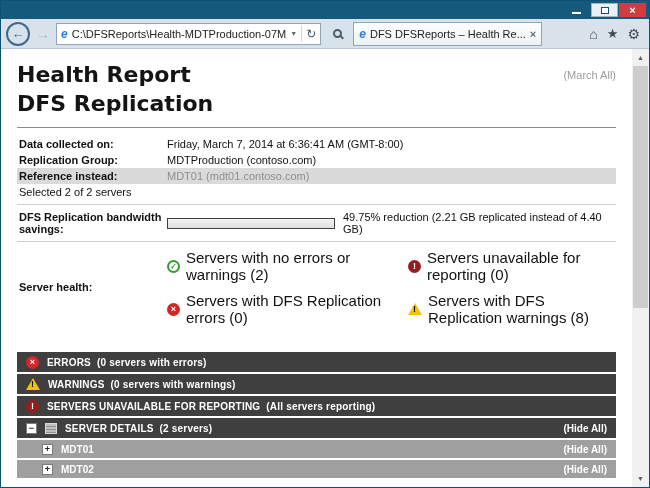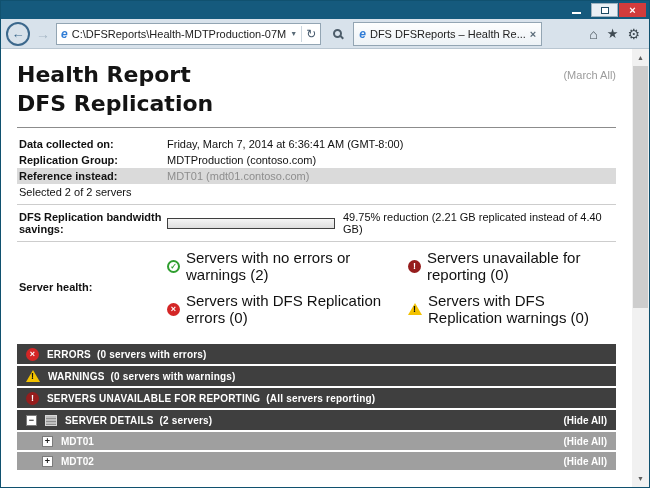--- a/index.html
+++ b/index.html
@@ -80,21 +80,21 @@
   .ic-check::after{content:"✓"}
   .ic-err{width:13px;height:13px;border-radius:50%;background:#d42626;color:#fff;font-size:9px;font-weight:bold}
   .ic-err::after{content:"×"}
   .ic-unavail{width:13px;height:13px;border-radius:50%;background:#961d1d;color:#fff;font-size:9px;font-weight:bold}
   .ic-unavail::after{content:"!"}
   .ic-warn{position:relative;width:0;height:0;border-left:7px solid transparent;border-right:7px solid transparent;border-bottom:12px solid #f3c200;display:inline-block}
   .ic-warn::after{content:"!";position:absolute;left:-2px;top:1px;font-size:9px;font-weight:bold;color:#111;line-height:11px}
   .ic-server{width:12px;height:11px;border:1px solid #d8d8d8;background:repeating-linear-gradient(#bfbfbf 0 2px,#8f8f8f 2px 3px)}
 
   
-  .sections{margin-top:16px}
+  .sections{margin-top:24px}
   .sec-bar{display:flex;align-items:center;height:20px;background:#3f3f3f;color:#fff;margin-bottom:2px;padding:0 9px;gap:8px;font-size:10px;font-weight:bold}
   .sec-title{white-space:pre;letter-spacing:.2px}
   .sec-spacer{flex:1}
   .hide-all{font-size:10px;font-weight:bold;color:#fff}
   .expand-box{width:11px;height:11px;background:#fff;border:1px solid #7c7c7c;color:#222;font-size:9px;line-height:9px;display:flex;align-items:center;justify-content:center;font-weight:bold;flex-shrink:0}
   .srv-row{display:flex;align-items:center;height:18px;background:#9f9f9f;color:#fff;margin-bottom:2px;padding:0 9px 0 25px;gap:8px;font-size:10px;font-weight:bold}
 </style>
 </head>
 <body>
 
@@ -192,21 +192,21 @@
             <span class="health-item">
               <span class="ic ic-unavail"></span>
               <span>Servers unavailable for reporting (0)</span>
             </span>
             <span class="health-item">
               <span class="ic ic-err"></span>
               <span>Servers with DFS Replication errors (0)</span>
             </span>
             <span class="health-item">
               <span class="ic ic-warn"></span>
-              <span>Servers with DFS Replication warnings (0)</span>
+              <span>Servers with DFS Replication warnings (8)</span>
             </span>
           </span>
         </span>
       </div>
 
       <div class="sections">
         <div class="sec-bar">
           <span class="ic ic-err"></span>
           <span class="sec-title">ERRORS  (0 servers with errors)</span>
         </div>

